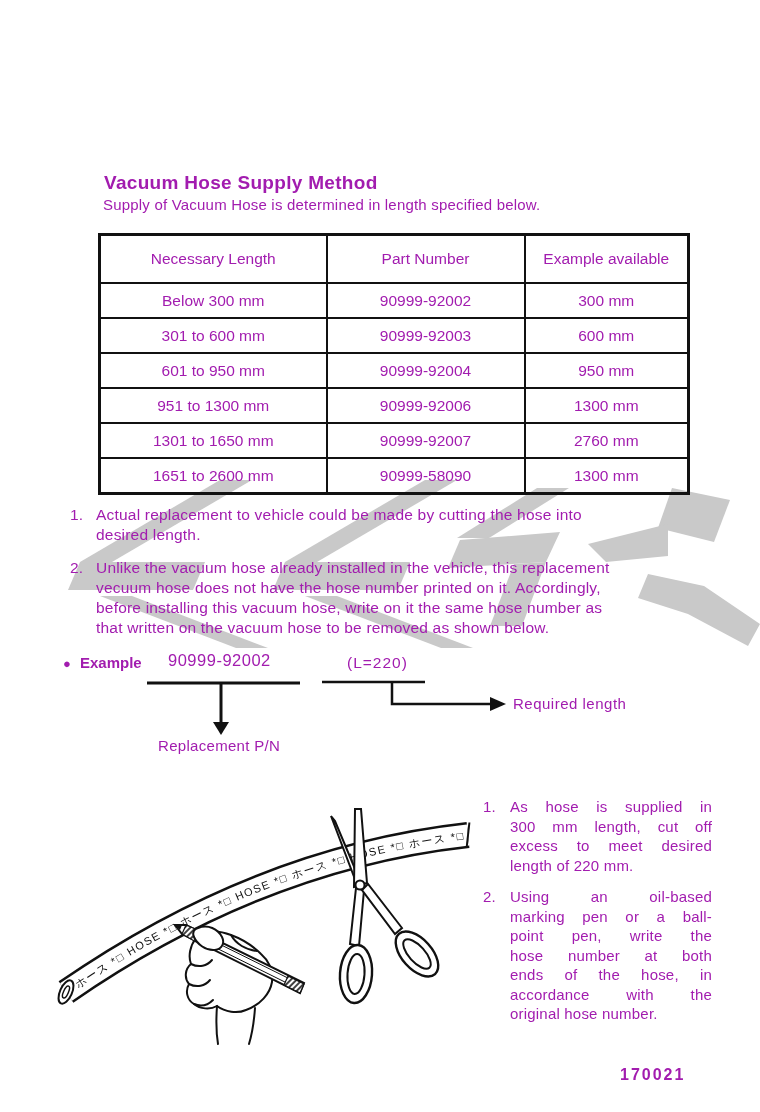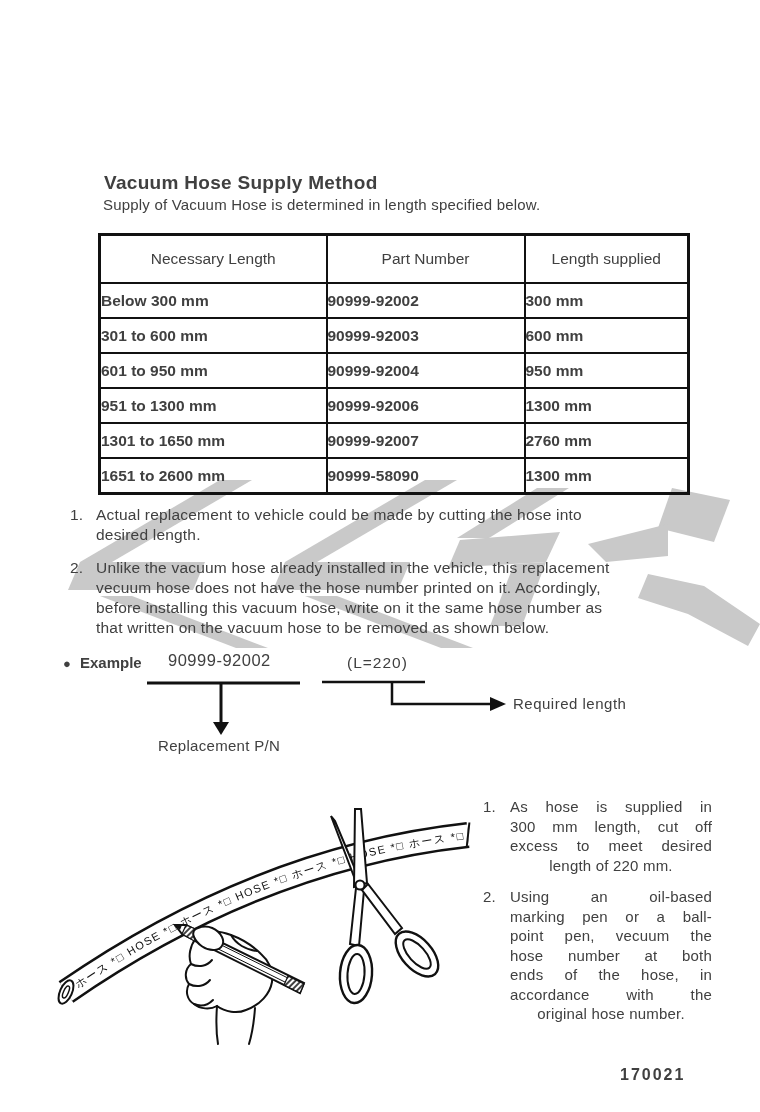--- a/index.html
+++ b/index.html
@@ -1,28 +1,28 @@
 <!DOCTYPE html>
 <html><head>
 <meta charset="utf-8">
 <style>
   html,body{margin:0;padding:0;background:#888;}
   .page{position:relative;width:760px;height:1112px;background:#fff;overflow:hidden;
-        font-family:"Liberation Sans",sans-serif;color:#404040;}
+        font-family:"Liberation Sans",sans-serif;color:#a21caf;}
   .abs{position:absolute;}
   
   .doc-title{left:104px;top:172px;font-size:19px;font-weight:bold;letter-spacing:.3px;white-space:nowrap;}
   .doc-subtitle{left:103px;top:196px;font-size:15px;letter-spacing:.2px;white-space:nowrap;}
   
   .supply-table{left:98px;top:233px;border-collapse:collapse;table-layout:fixed;}
   .supply-table,
   .supply-table th,.supply-table td{border:2px solid #111;}
   .supply-table{border-width:3px;}
   .supply-table th{height:44px;font-weight:normal;font-size:15.5px;}
-  .supply-table td{height:33px;font-size:15.5px;text-align:left;vertical-align:middle;padding:0;font-weight:bold;}
+  .supply-table td{height:33px;font-size:15.5px;text-align:center;vertical-align:middle;padding:0;}
   
   .notes{left:70px;top:505px;width:620px;font-size:15.5px;letter-spacing:.2px;line-height:20px;}
   .note{display:flex;}
   .note+.note{margin-top:13px;}
   .note-num{width:26px;flex:none;}
   .note-line{white-space:nowrap;}
   
   .example{left:0;top:648px;width:760px;height:120px;}
   .ex-bullet{left:63px;top:8px;font-size:13px;}
   .ex-label{left:80px;top:6px;font-size:15px;font-weight:bold;}
@@ -33,21 +33,21 @@
   .ex-svg{left:0;top:0;}
   
   .illus{left:50px;top:778px;}
   
   .instructions{left:483px;top:797px;width:232px;font-size:15px;letter-spacing:.2px;line-height:19.5px;}
   .instr{display:flex;}
   .instr+.instr{margin-top:12px;}
   .instr-num{width:27px;flex:none;}
   .instr-lines{width:202px;}
   .jline{text-align:justify;text-align-last:justify;}
-  .lline{text-align:center;}
+  .lline{text-align:left;}
   
   .page-number{left:620px;top:1066px;font-size:16px;font-weight:600;letter-spacing:2px;}
   .watermark{left:0;top:476px;}
 </style>
 </head>
 <body>
 
 <div class="page">
 
   <svg class="abs watermark" width="760" height="178" viewBox="0 0 760 178">
@@ -77,21 +77,21 @@
   <table class="abs supply-table">
     <colgroup>
         <col style="width:227px">
         <col style="width:198px">
         <col style="width:164px">
       </colgroup>
     <thead>
       <tr>
         <th>Necessary Length</th>
         <th>Part Number</th>
-        <th>Length supplied</th>
+        <th>Example available</th>
       </tr>
     </thead>
     <tbody>
       <tr>
         <td>Below 300 mm</td>
         <td>90999-92002</td>
         <td>300 mm</td>
       </tr>
       <tr>
         <td>301 to 600 mm</td>
@@ -223,21 +223,21 @@
         <div class="jline">300 mm length, cut off</div>
         <div class="jline">excess to meet desired</div>
         <div class="lline">length of 220 mm.</div>
       </div>
     </div>
     <div class="instr">
       <span class="instr-num">2.</span>
       <div class="instr-lines">
         <div class="jline">Using an oil-based</div>
         <div class="jline">marking pen or a ball-</div>
-        <div class="jline">point pen, vecuum the</div>
+        <div class="jline">point pen, write the</div>
         <div class="jline">hose number at both</div>
         <div class="jline">ends of the hose, in</div>
         <div class="jline">accordance with the</div>
         <div class="lline">original hose number.</div>
       </div>
     </div>
   </div>
 
   <div class="abs page-number">170021</div>
 

